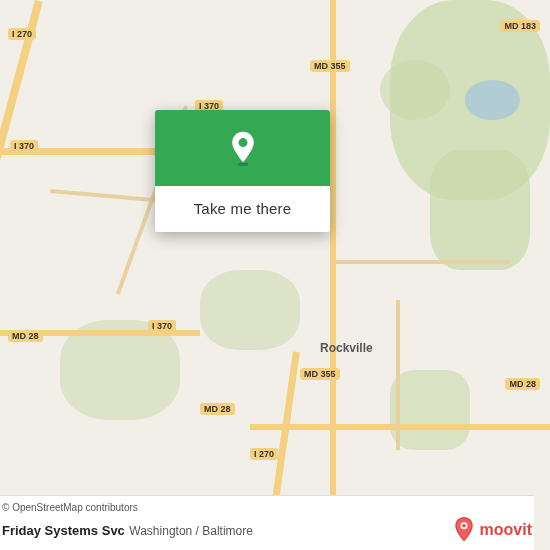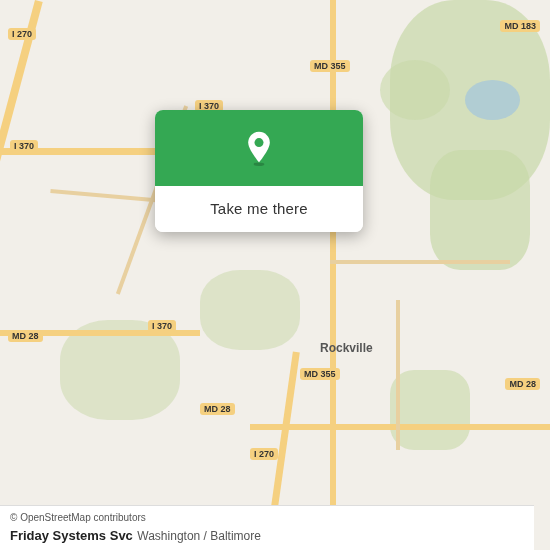--- a/index.html
+++ b/index.html
@@ -212,23 +212,23 @@
       padding: 1px 4px;
       border-radius: 3px;
       white-space: nowrap;
     }
 
     
     #popup-card {
       position: absolute;
       top: 110px;
       left: 155px;
-      width: 208px;
+      width: 175px;
       background-color: white;
-      border-radius: 8px;
+      border-radius: 3px;
       box-shadow: 0 4px 15px rgba(0,0,0,0.3);
       overflow: hidden;
       z-index: 100;
     }
 
     .popup-green-section {
       background-color: #34a853;
       display: flex;
       align-items: center;
       justify-content: center;
@@ -261,21 +261,21 @@
     }
 
     
     #bottom-bar {
       position: absolute;
       bottom: 0;
       left: 0;
       right: 16px;
       background-color: white;
       border-top: 1px solid #ddd;
-      padding: 6px 10px;
+      padding: 6px 2px;
       display: flex;
       flex-direction: column;
       z-index: 200;
     }
 
     .attribution-text {
       font-size: 10px;
       color: #555;
     }
 
@@ -373,15 +373,25 @@
 
   <div id="bottom-bar">
     <span class="attribution-text">© OpenStreetMap contributors</span>
     <div class="location-info">
       <div>
         <span class="location-name">Friday Systems Svc</span>
         <span style="color:#555; font-size:12px;"> </span>
         <span class="location-area">Washington / Baltimore</span>
       </div>
 
+      <div class="moovit-logo">
+
+        <svg class="moovit-pin" viewBox="0 0 28 32" xmlns="http://www.w3.org/2000/svg">
+          <path d="M14 1C8.477 1 4 5.477 4 11C4 18 14 29 14 29C14 29 24 18 24 11C24 5.477 19.523 1 14 1Z" fill="#e0463e"></path>
+          <path d="M14 2.5C9.306 2.5 5.5 6.306 5.5 11C5.5 17 14 27 14 27C14 27 22.5 17 22.5 11C22.5 6.306 18.694 2.5 14 2.5Z" fill="#f06060"></path>
+          <circle cx="14" cy="11" r="4" fill="white"></circle>
+          <circle cx="14" cy="11" r="2" fill="#e0463e"></circle>
+        </svg>
+        <span class="moovit-text">moovit</span>
+      </div>
     </div>
   </div>
 </div>
 
 </body></html>

